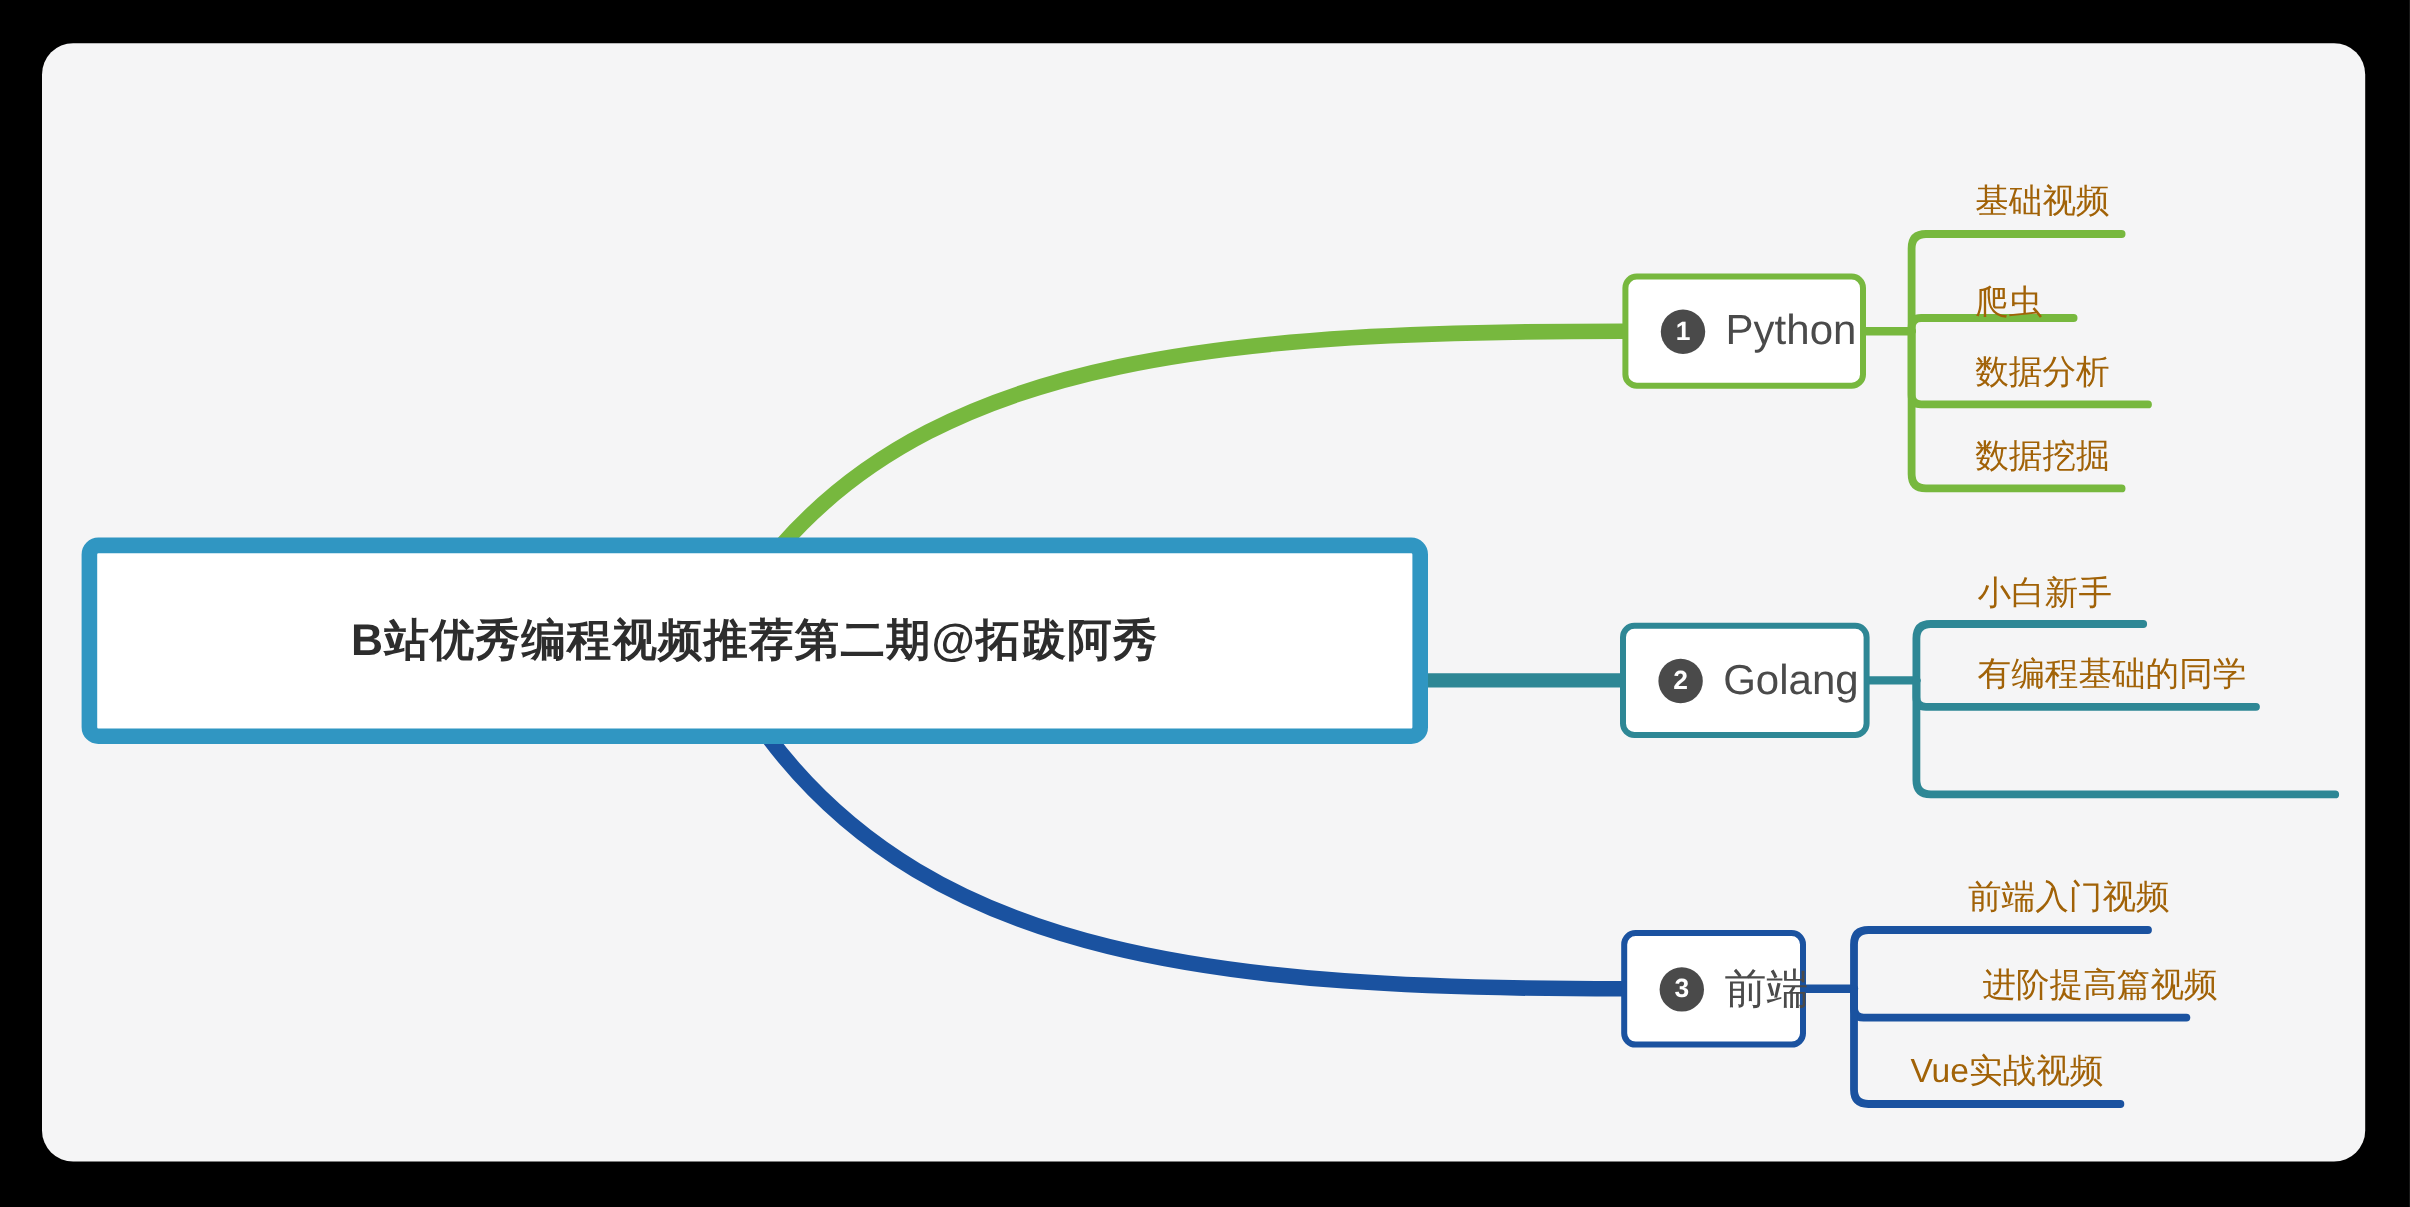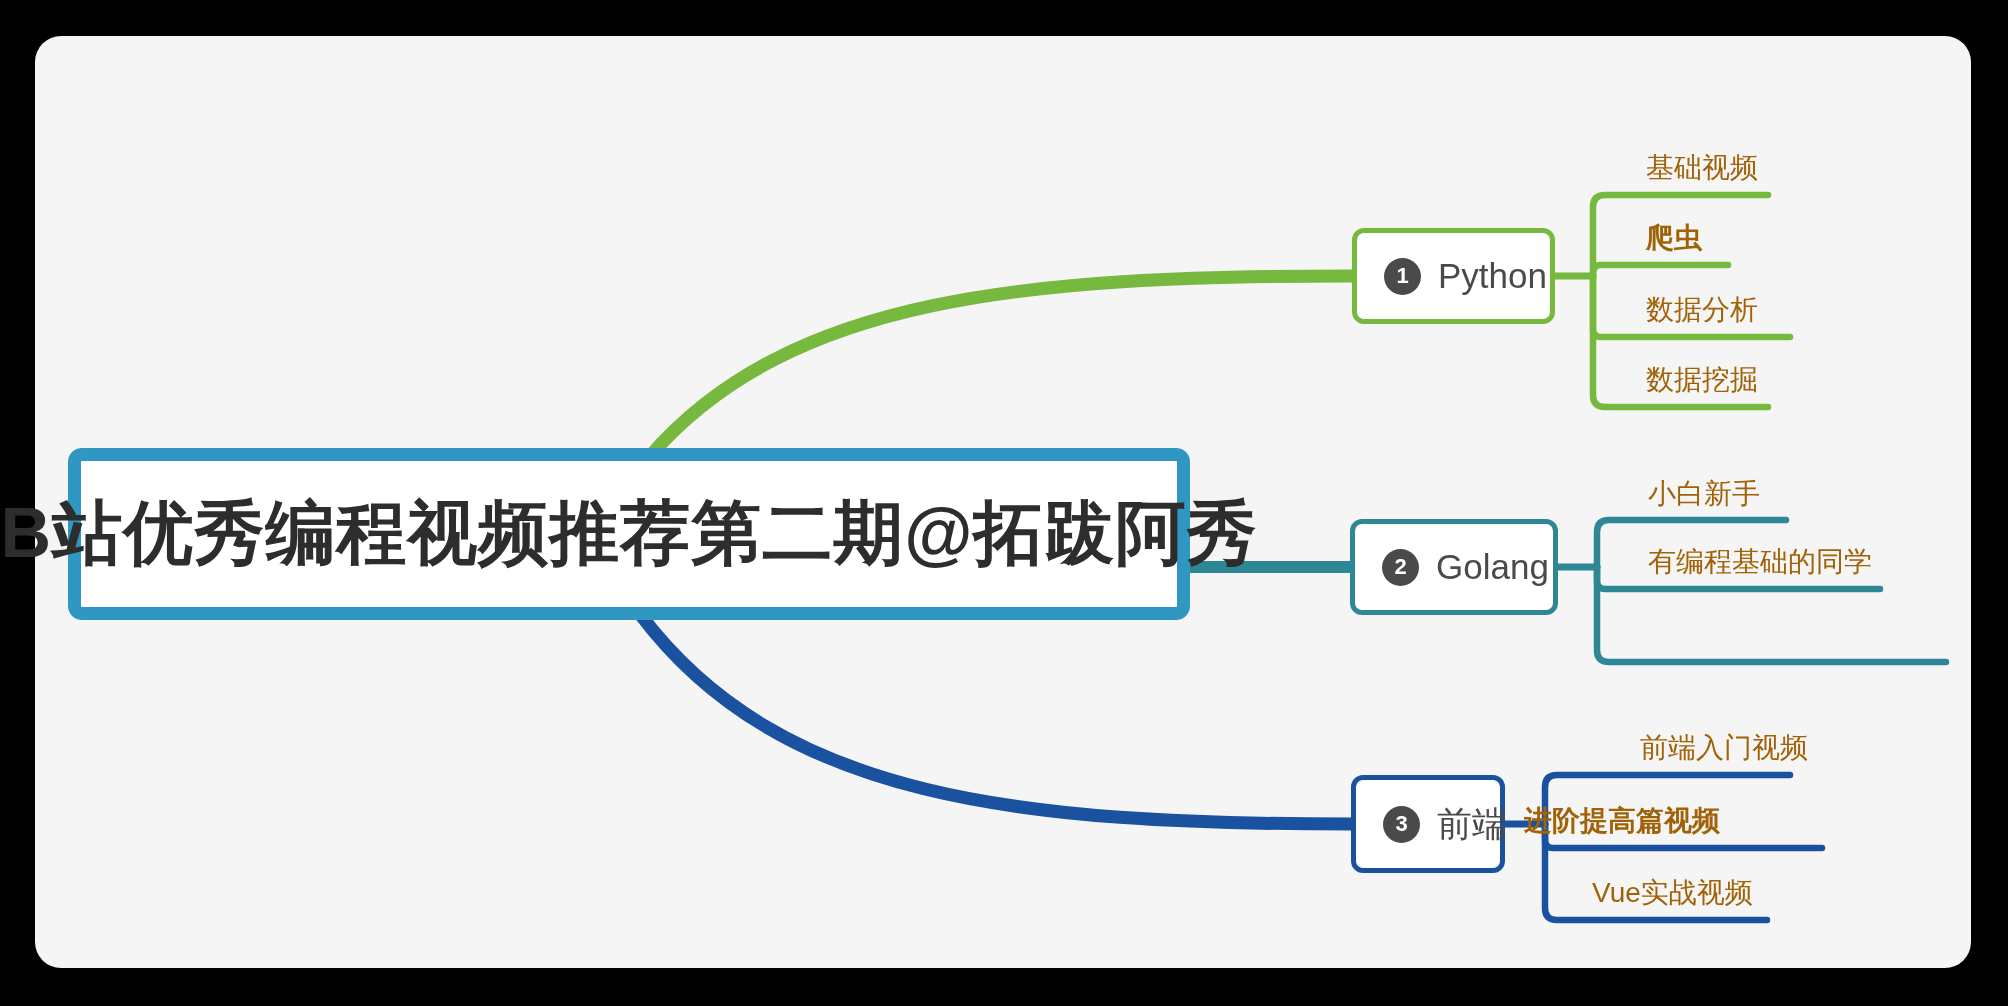--- a/index.html
+++ b/index.html
@@ -41,21 +41,21 @@
   .central-topic {
     position: absolute;
     left: 68px; top: 448px;
     width: 1122px; height: 172px;
     background: #FFFFFF;
     border: 13px solid #3096C2;
     border-radius: 14px;
     display: flex; align-items: center; justify-content: center;
   }
   .central-topic .title {
-    font-size: 70px;
+    font-size: 37px;
     font-weight: 700;
     color: #2D2D2D;
     letter-spacing: 1px;
     white-space: nowrap;
   }
 
   
   .node {
     position: absolute;
     background: #FFFFFF;
@@ -85,30 +85,30 @@
   
   .child-label {
     position: absolute;
     font-size: 28px;
     color: #a16207;
     white-space: nowrap;
     line-height: 32px;
   }
   
   .c-p0 { left: 1646px; top: 152px; }
-  .c-p1 { left: 1646px; top: 222px; font-weight: bold; }
+  .c-p1 { left: 1646px; top: 236px; }
   .c-p2 { left: 1646px; top: 294px; text-align: center; }
   .c-p3 { left: 1646px; top: 364px; }
   
   .c-g0 { left: 1648px; top: 478px; }
   .c-g1 { left: 1648px; top: 546px; }
   .c-g2 { left: 1648px; top: 619px; }
   
   .c-f0 { left: 1640px; top: 732px; }
-  .c-f1 { left: 1524px; top: 805px; font-weight: bold; }
+  .c-f1 { left: 1652px; top: 805px; }
   .c-f2 { left: 1592px; top: 877px; }
 </style>
 </head>
 <body>
 
 <div class="stage">
 
   <div class="canvas"></div>
 
   <svg class="connectors" viewBox="0 0 2008 1006">

